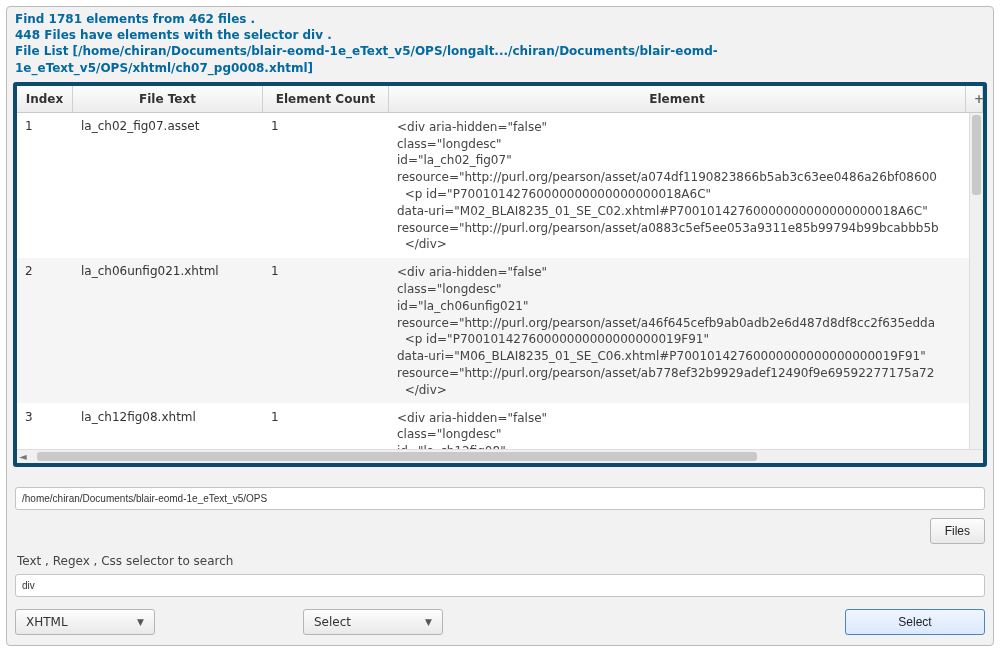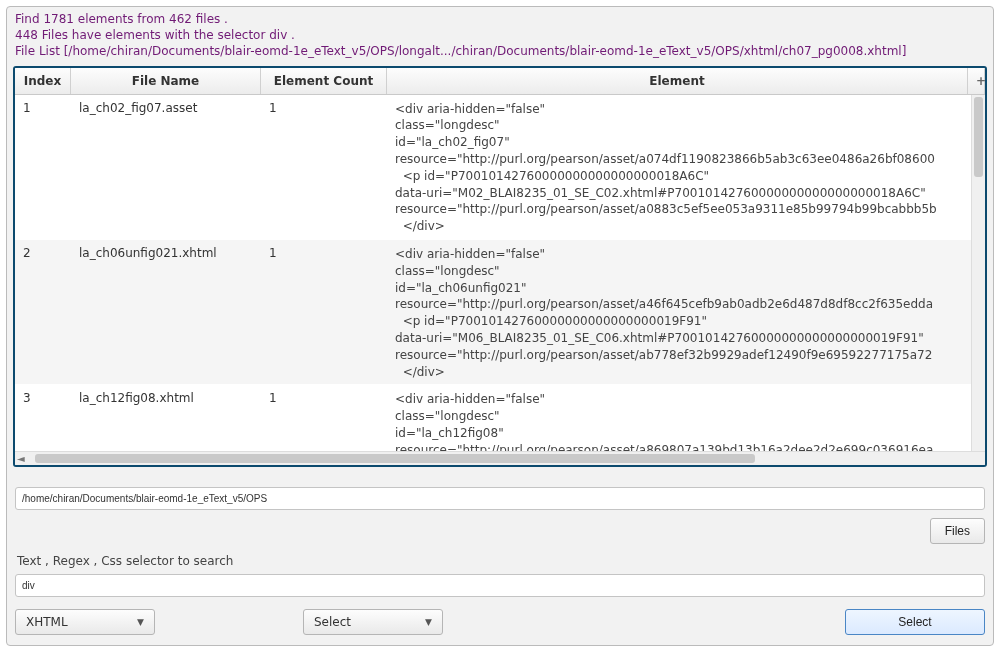--- a/index.html
+++ b/index.html
@@ -18,25 +18,26 @@
     border-radius: 4px;
     margin: 6px;
     background: #f2f2f2;
     height: 640px;
     display: flex;
     flex-direction: column;
   }
   .summary {
     padding: 4px 8px 2px 8px;
     line-height: 1.35;
-    color: #701a75;
+    color: #0369a1;
+    font-weight: bold;
   }
   .table-wrap {
     margin: 4px 6px 0 6px;
-    border: 2px solid #0c4a6e;
+    border: 4px solid #0c4a6e;
     border-radius: 3px;
     background: #fff;
     display: flex;
     flex-direction: column;
     flex: 1;
     overflow: hidden;
   }
   .thead {
     display: flex;
     background: linear-gradient(#fdfdfd, #ececec);
@@ -181,21 +182,21 @@
 
   <div class="summary">
     <div>Find 1781 elements from 462 files .</div>
     <div>448 Files have elements with the selector div .</div>
     <div>File List [/home/chiran/Documents/blair-eomd-1e_eText_v5/OPS/longalt.../chiran/Documents/blair-eomd-1e_eText_v5/OPS/xhtml/ch07_pg0008.xhtml]</div>
   </div>
 
   <div class="table-wrap">
     <div class="thead">
       <div class="col-index">Index</div>
-      <div class="col-file">File Name</div>
+      <div class="col-file">File Text</div>
       <div class="col-count">Element Count</div>
       <div class="col-elem">Element</div>
       <div class="col-sbar"><span class="plus-icon">+</span></div>
     </div>
     <div class="body-scroll">
       <div class="tbody">
         <div class="row">
           <div class="col-index">1</div>
           <div class="col-file">la_ch02_fig07.asset</div>
           <div class="col-count">1</div>

